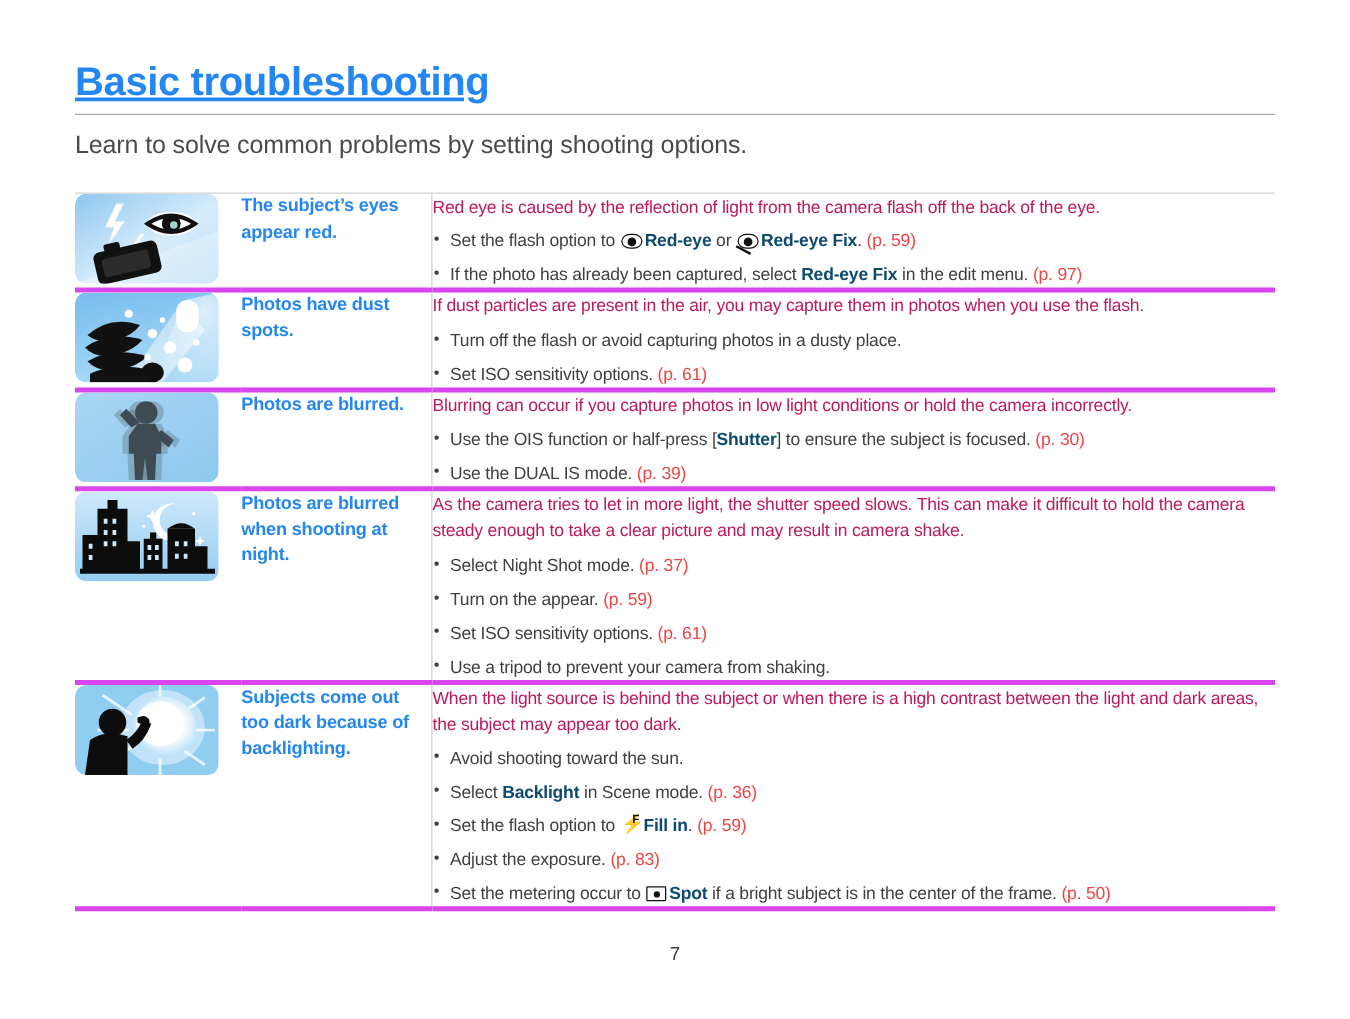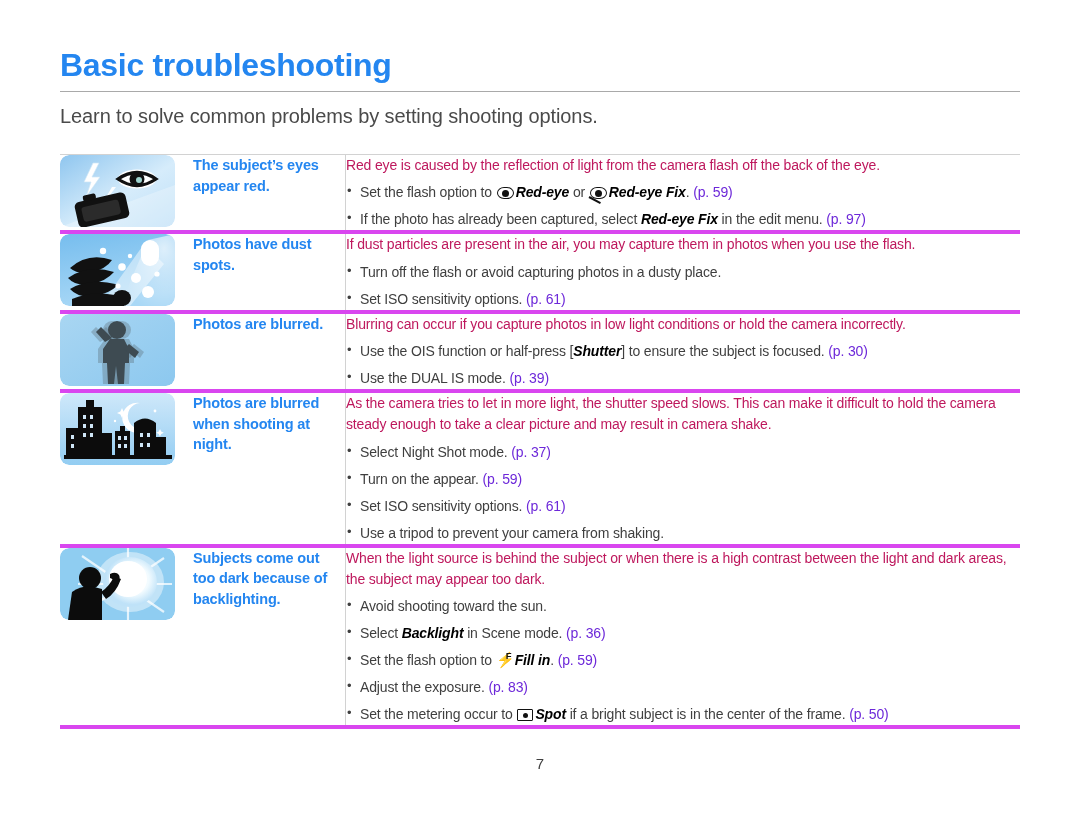--- a/index.html
+++ b/index.html
@@ -22,20 +22,21 @@
     padding: 0 60px;
   }
   .page-title {
     color: #2486f0;
     font-size: 32px;
     font-weight: bold;
     letter-spacing: -0.3px;
     margin: 0;
     padding-top: 48px;
     line-height: 1.1;
+    text-decoration: underline;
   }
   .title-rule {
     height: 1px;
     background: #a9a9a9;
     margin-top: 8px;
   }
   .subtitle {
     font-size: 20px;
     color: #4a4a4a;
     margin-top: 13px;
@@ -93,22 +94,22 @@
     margin-top: 6px;
   }
   ul.bullets li::before {
     content: "\2022";
     position: absolute;
     left: 1px;
     top: -1px;
     color: #3f3f3f;
     font-size: 13px;
   }
-  .b { font-weight: bold; color: #000000; font-style: italic; }
-  .pg { color: #6d28d9; margin-top: 28px; }
+  .b { font-weight: bold; color: #0c4a6e; }
+  .pg { color: #ef4444; margin-top: 28px; }
 
   
   .glyph {
     display: inline-block;
     vertical-align: -2px;
     margin: 0 2px 0 1px;
   }
   .ico-eye {
     width: 17px; height: 12px;
     position: relative;

